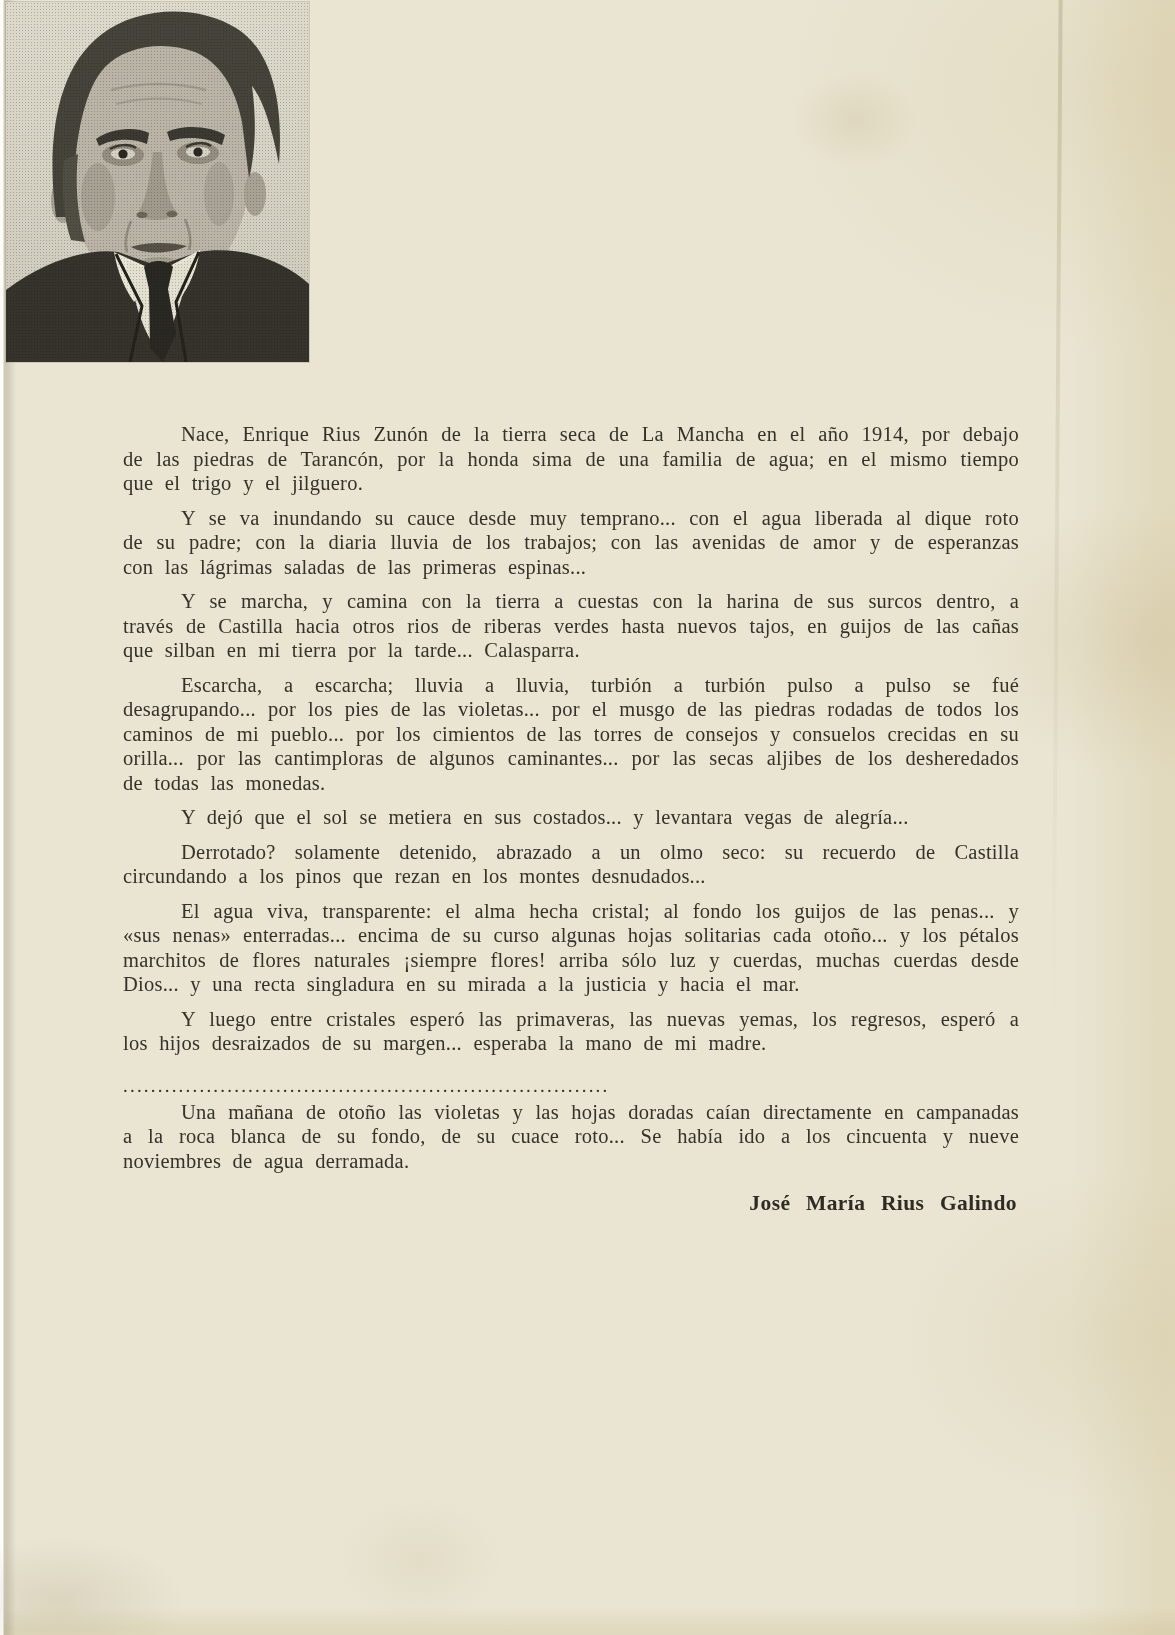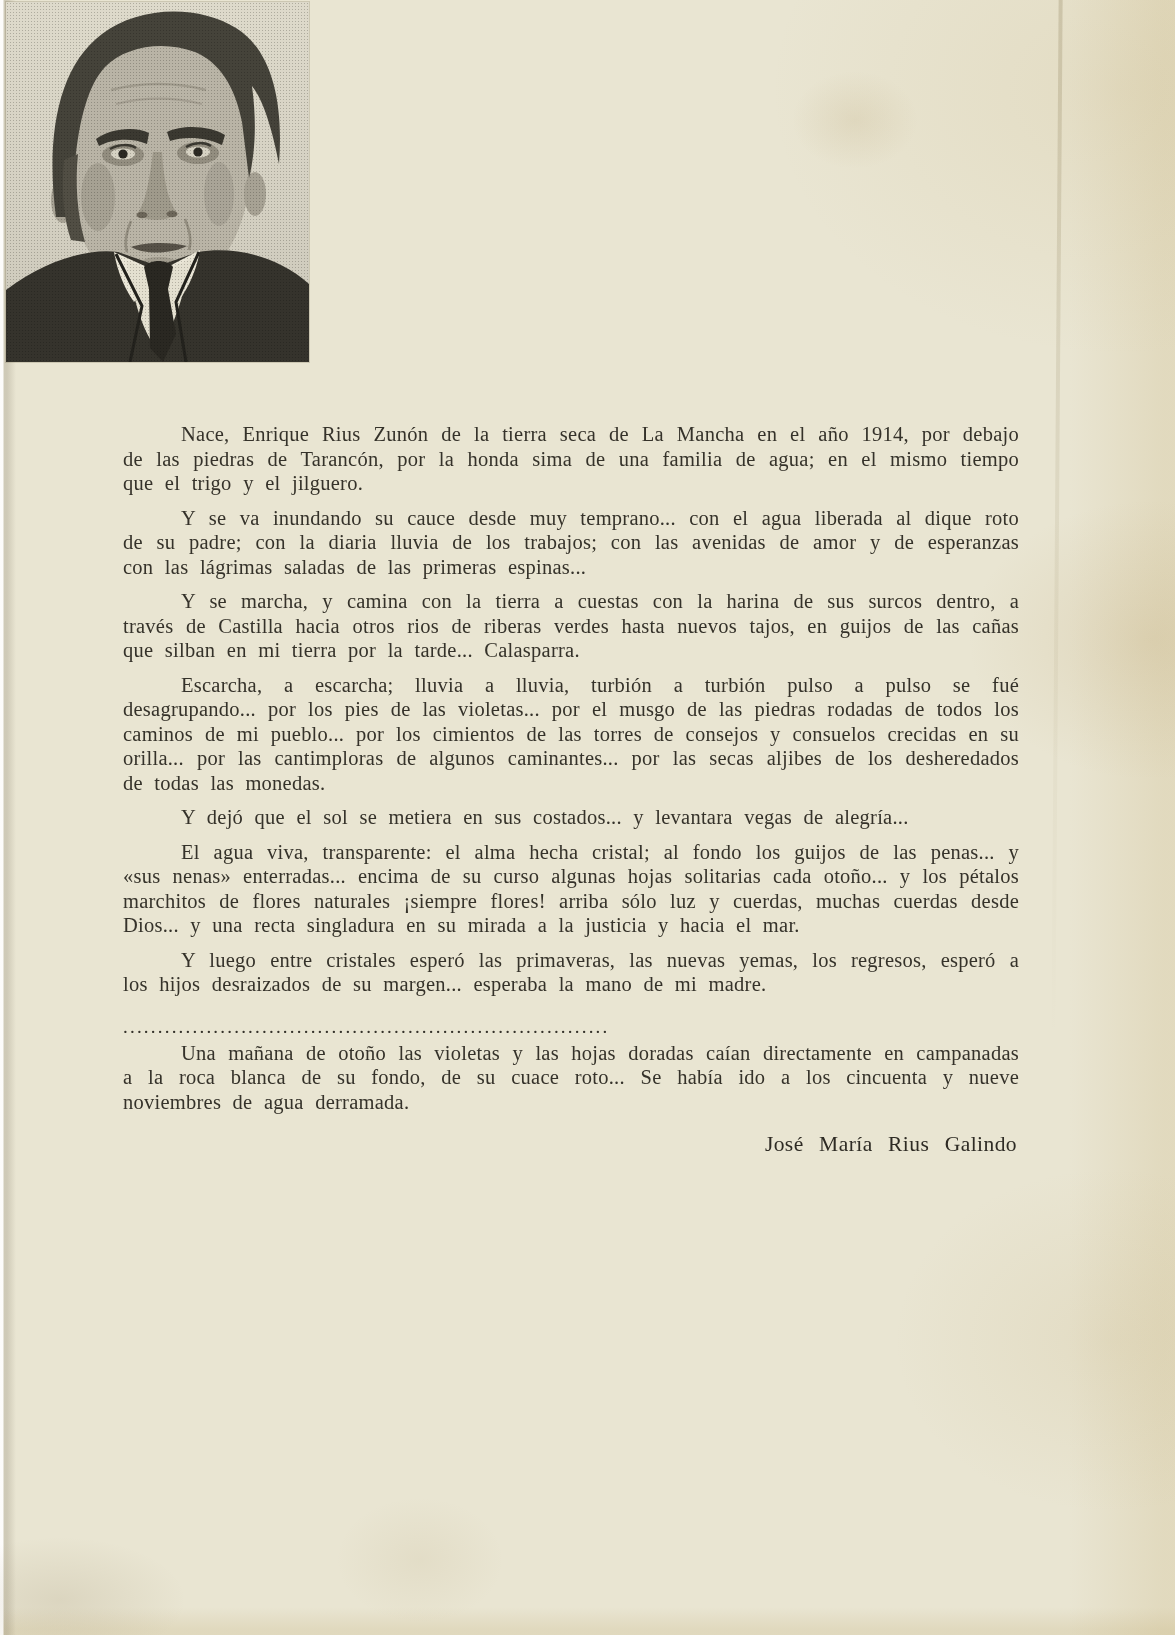--- a/index.html
+++ b/index.html
@@ -61,21 +61,21 @@
   .divider{
     margin:24px 0 4px 0;
     width:520px;max-width:520px;height:16px;line-height:12px;
     overflow:hidden;white-space:nowrap;
     font-size:19px;letter-spacing:2.2px;
     color:var(--ink);
   }
   .signature{
     margin:18px 2px 0 0;
     text-align:right;
-    font-weight:normal;
+    font-weight:bold;
     font-size:21.5px;
     word-spacing:.45em;
     letter-spacing:.02em;
     color:#2e2b24;
   }
 </style>
 </head>
 <body>
 
 <div class="page">
@@ -144,20 +144,21 @@
     <div class="halftone"></div>
   </div>
 
   <main class="text-block">
     <div>
         <p class="para">Nace, Enrique Rius Zunón de la tierra seca de La Mancha en el año 1914, por debajo de las piedras de Tarancón, por la honda sima de una familia de agua; en el mismo tiempo que el trigo y el jilguero.</p>
         <p class="para">Y se va inundando su cauce desde muy temprano... con el agua liberada al dique roto de su padre; con la diaria lluvia de los trabajos; con las avenidas de amor y de esperanzas con las lágrimas saladas de las primeras espinas...</p>
         <p class="para">Y se marcha, y camina con la tierra a cuestas con la harina de sus surcos dentro, a través de Castilla hacia otros rios de riberas verdes hasta nuevos tajos, en guijos de las cañas que silban en mi tierra por la tarde... Calasparra.</p>
         <p class="para">Escarcha, a escarcha; lluvia a lluvia, turbión a turbión pulso a pulso se fué desagrupando... por los pies de las violetas... por el musgo de las piedras rodadas de todos los caminos de mi pueblo... por los cimientos de las torres de consejos y consuelos crecidas en su orilla... por las cantimploras de algunos caminantes... por las secas aljibes de los desheredados de todas las monedas.</p>
         <p class="para">Y dejó que el sol se metiera en sus costados... y levantara vegas de alegría...</p>
+        <p class="para">Derrotado? solamente detenido, abrazado a un olmo seco: su recuerdo de Castilla circundando a los pinos que rezan en los montes desnudados...</p>
         <p class="para">El agua viva, transparente: el alma hecha cristal; al fondo los guijos de las penas... y «sus nenas» enterradas... encima de su curso algunas hojas solitarias cada otoño... y los pétalos marchitos de flores naturales ¡siempre flores! arriba sólo luz y cuerdas, muchas cuerdas desde Dios... y una recta singladura en su mirada a la justicia y hacia el mar.</p>
         <p class="para">Y luego entre cristales esperó las primaveras, las nuevas yemas, los regresos, esperó a los hijos desraizados de su margen... esperaba la mano de mi madre.</p>
       </div>
     <p class="divider">......................................................................</p>
     <div>
         <p class="para">Una mañana de otoño las violetas y las hojas doradas caían directamente en campanadas a la roca blanca de su fondo, de su cuace roto... Se había ido a los cincuenta y nueve noviembres de agua derramada.</p>
       </div>
     <p class="signature">José María Rius Galindo</p>
   </main>
 

